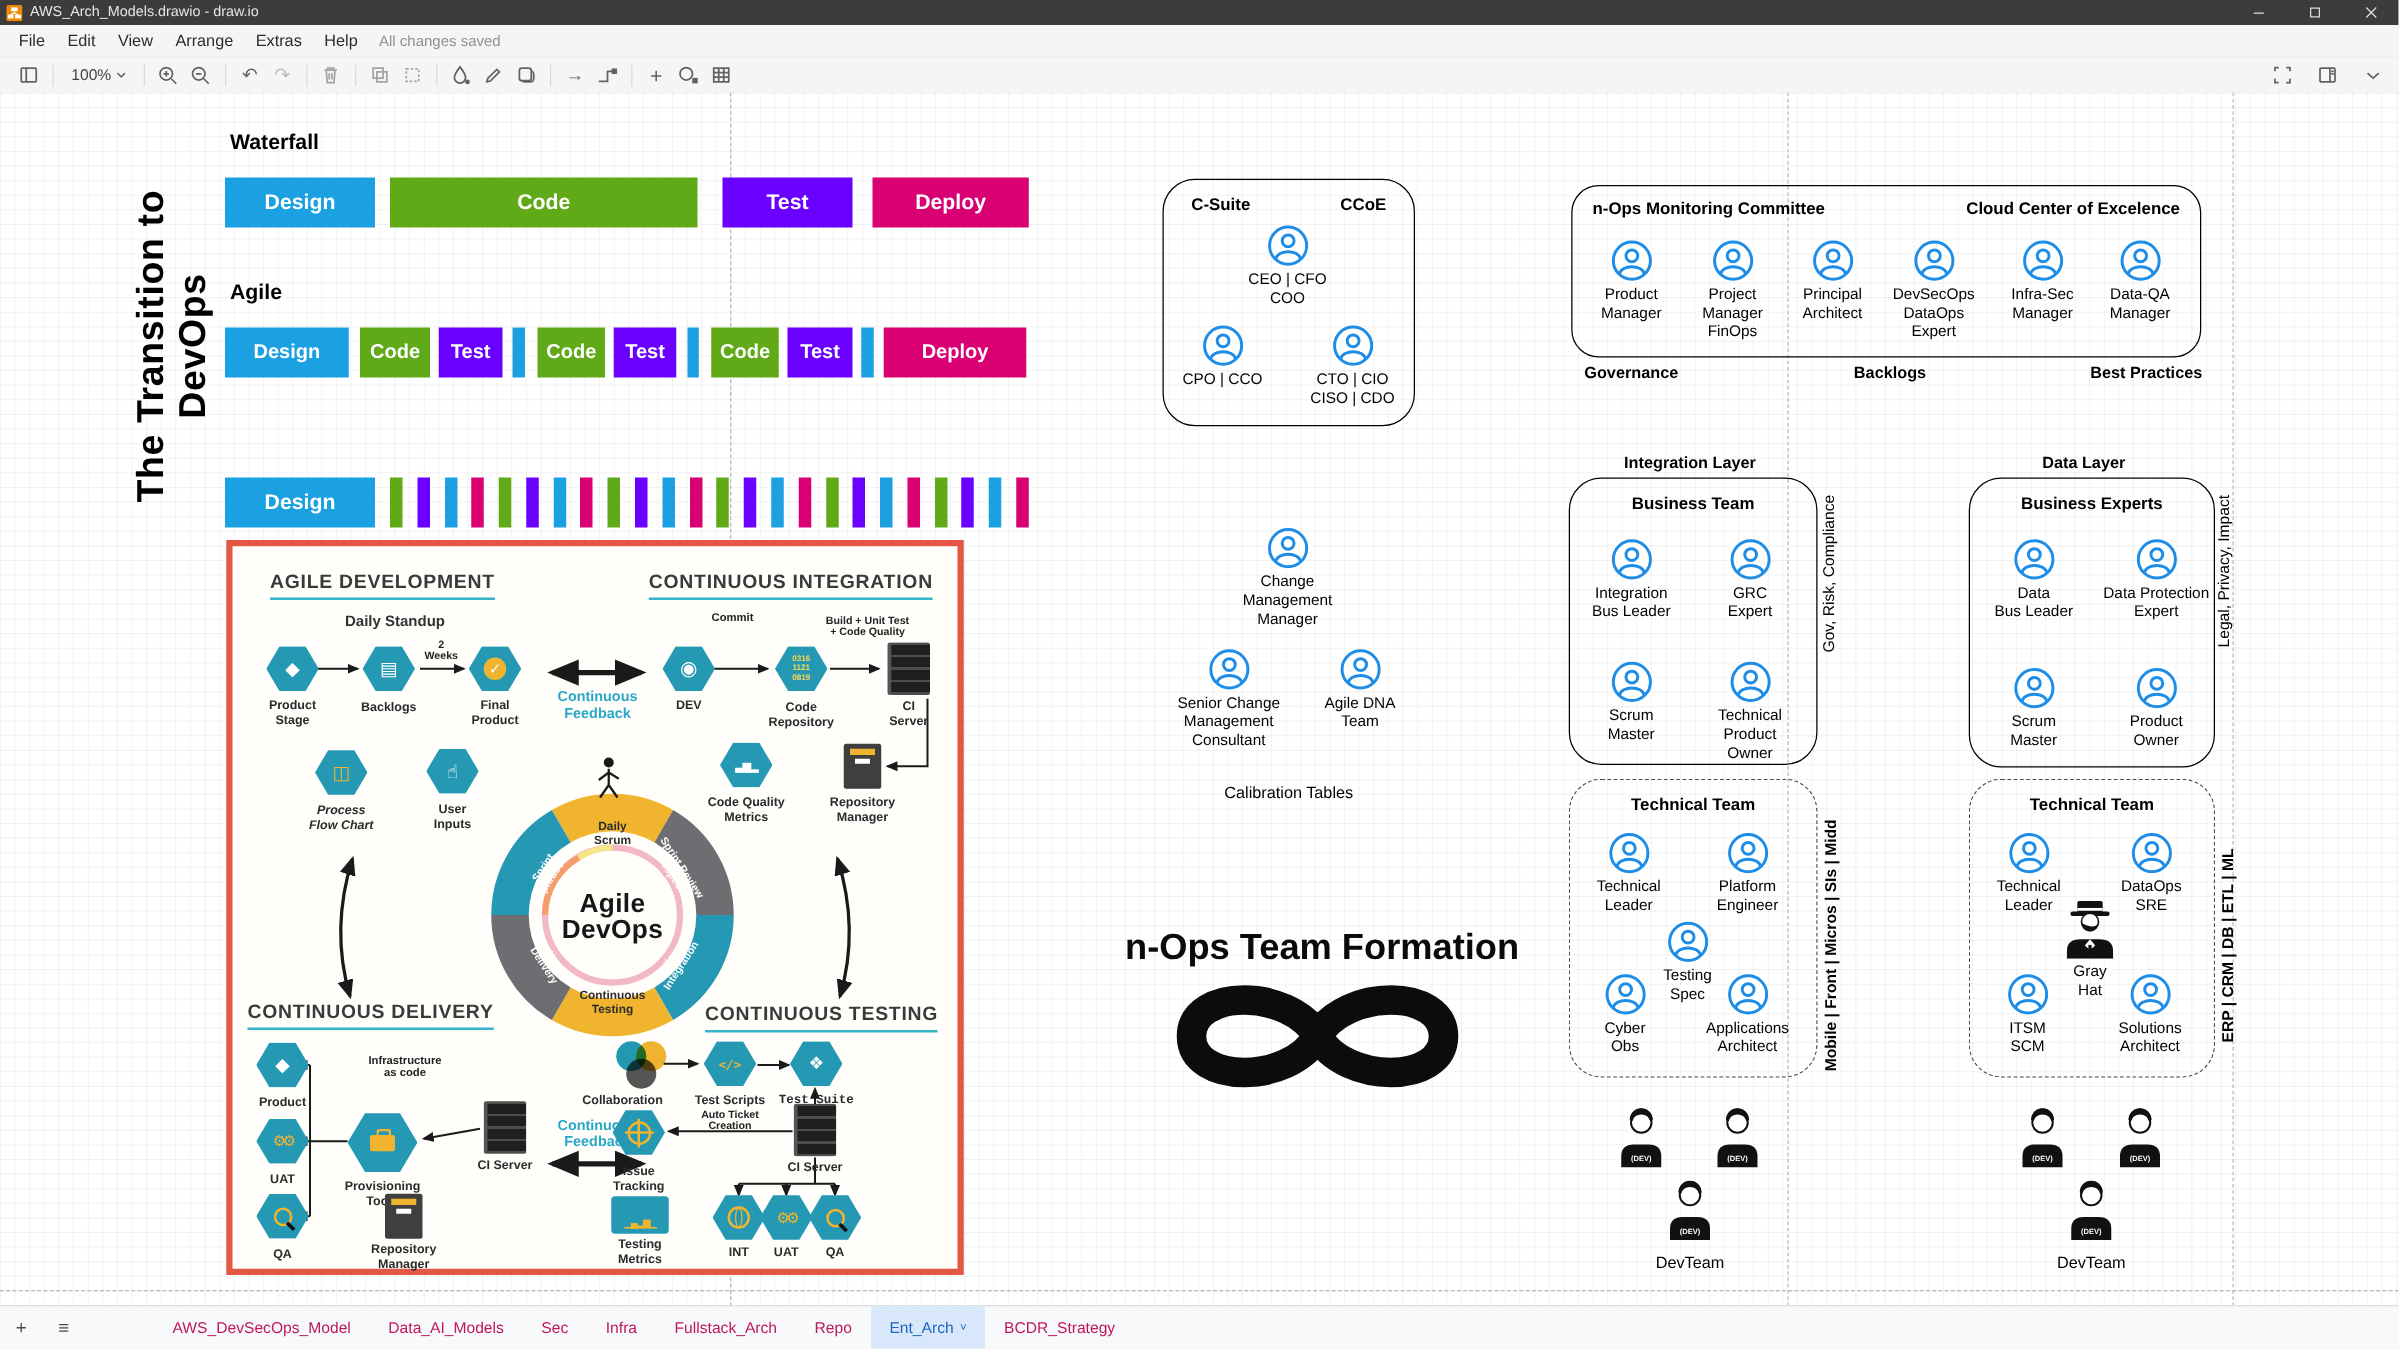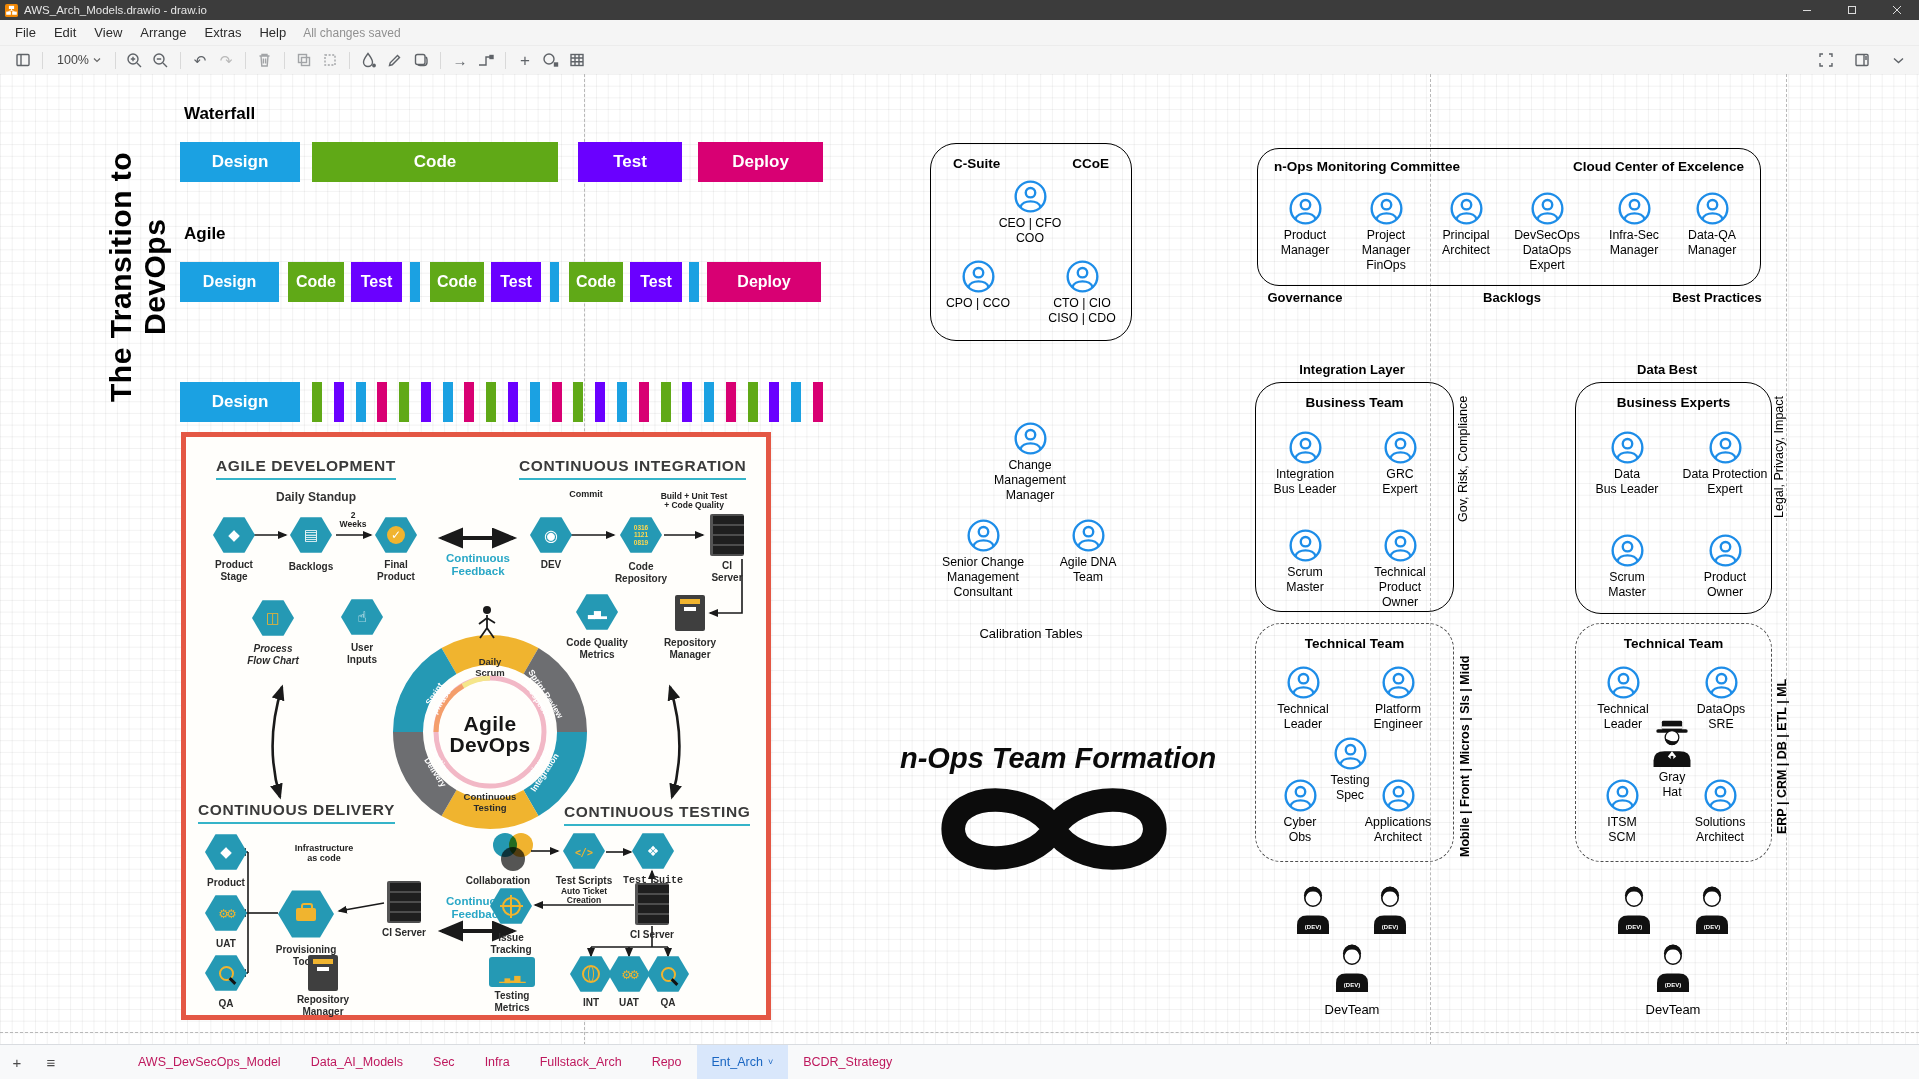--- a/index.html
+++ b/index.html
@@ -756,21 +756,21 @@
         </svg></div>
     <div class="devfig" style="left:1352px;top:868px;"><svg viewBox="0 0 44 50" width="44" height="50">
           <circle cx="22" cy="14" r="8.2" fill="#fff" stroke="#111" stroke-width="1.6"></circle>
           <path d="M13,13 a9,9 0 0 1 18,0 l0,-1.5 a9,9 0 0 0 -18,0 Z" fill="#111"></path>
           <path d="M12.8,12 a9.2,9.2 0 0 1 18.4,0 l-2,1 a7.5,7.5 0 0 0 -14.4,0 Z" fill="#111"></path>
           <path d="M6,50 V41 q0,-9.5 10,-9.5 h12 q10,0 10,9.5 v9 Z" fill="#111"></path>
           <text x="22" y="45" text-anchor="middle" fill="#fff" font-size="6" font-weight="bold" font-family="Liberation Sans,sans-serif">(DEV)</text>
         </svg></div>
     <div class="plainlbl" style="left:1352px;top:928px;">DevTeam</div>
 
-    <div class="floorlbl" style="left:1667px;top:288px;">Data Best</div>
+    <div class="floorlbl" style="left:1667px;top:288px;">Data Layer</div>
     <div class="obox" style="left:1575px;top:308px;width:195px;height:230px;">
       <span class="btitle" style="left:50%;transform:translateX(-50%);top:12px;">Business Experts</span>
     </div>
     <div class="pcell" style="left:1627px;top:357px;width:92px;">
         <span class="person"><svg viewBox="0 0 32 32" width="33" height="33">
             <circle cx="16" cy="16" r="14.4" fill="#fff" stroke="#1D8DE8" stroke-width="2.3"></circle>
             <circle cx="16" cy="12.3" r="4.6" fill="none" stroke="#1D8DE8" stroke-width="2.3"></circle>
             <path d="M6.3,26.3 C8,18.8 24,18.8 25.7,26.3" fill="none" stroke="#1D8DE8" stroke-width="2.3"></path>
           </svg></span>
         <span class="plabel">Data
@@ -876,21 +876,21 @@
         </svg></div>
     <div class="devfig" style="left:1673px;top:868px;"><svg viewBox="0 0 44 50" width="44" height="50">
           <circle cx="22" cy="14" r="8.2" fill="#fff" stroke="#111" stroke-width="1.6"></circle>
           <path d="M13,13 a9,9 0 0 1 18,0 l0,-1.5 a9,9 0 0 0 -18,0 Z" fill="#111"></path>
           <path d="M12.8,12 a9.2,9.2 0 0 1 18.4,0 l-2,1 a7.5,7.5 0 0 0 -14.4,0 Z" fill="#111"></path>
           <path d="M6,50 V41 q0,-9.5 10,-9.5 h12 q10,0 10,9.5 v9 Z" fill="#111"></path>
           <text x="22" y="45" text-anchor="middle" fill="#fff" font-size="6" font-weight="bold" font-family="Liberation Sans,sans-serif">(DEV)</text>
         </svg></div>
     <div class="plainlbl" style="left:1673px;top:928px;">DevTeam</div>
 
-    <div id="formation-title" style="left:900px;top:668px;font-style:italic;">n-Ops Team Formation</div>
+    <div id="formation-title" style="left:900px;top:668px;">n-Ops Team Formation</div>
     <svg style="position:absolute;left:928px;top:702px;" width="252" height="106" viewBox="0 0 320 130">
       <path d="M160,65 C132,16 32,16 32,65 C32,114 132,114 160,65 C188,16 288,16 288,65 C288,114 188,114 160,65" fill="none" stroke="#0c0c0c" stroke-width="30"></path>
     </svg>
   </div>
 
   <div id="tabbar">
     <span class="tabbtn">+</span>
     <span class="tabbtn">≡</span>
     <span style="width:55px;"></span>
     <div class="tab">

